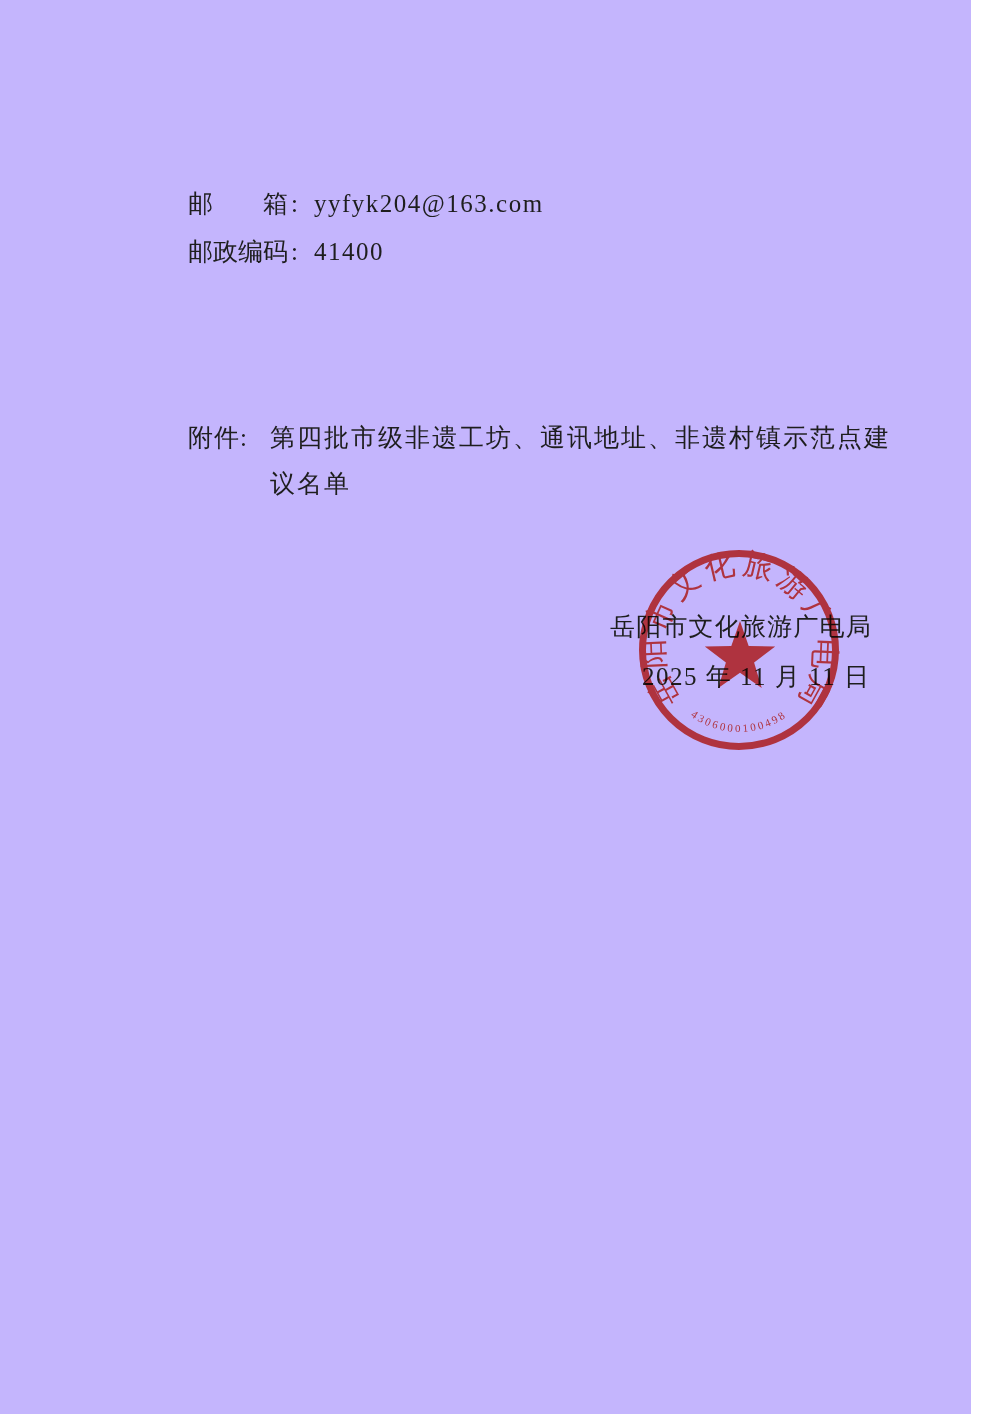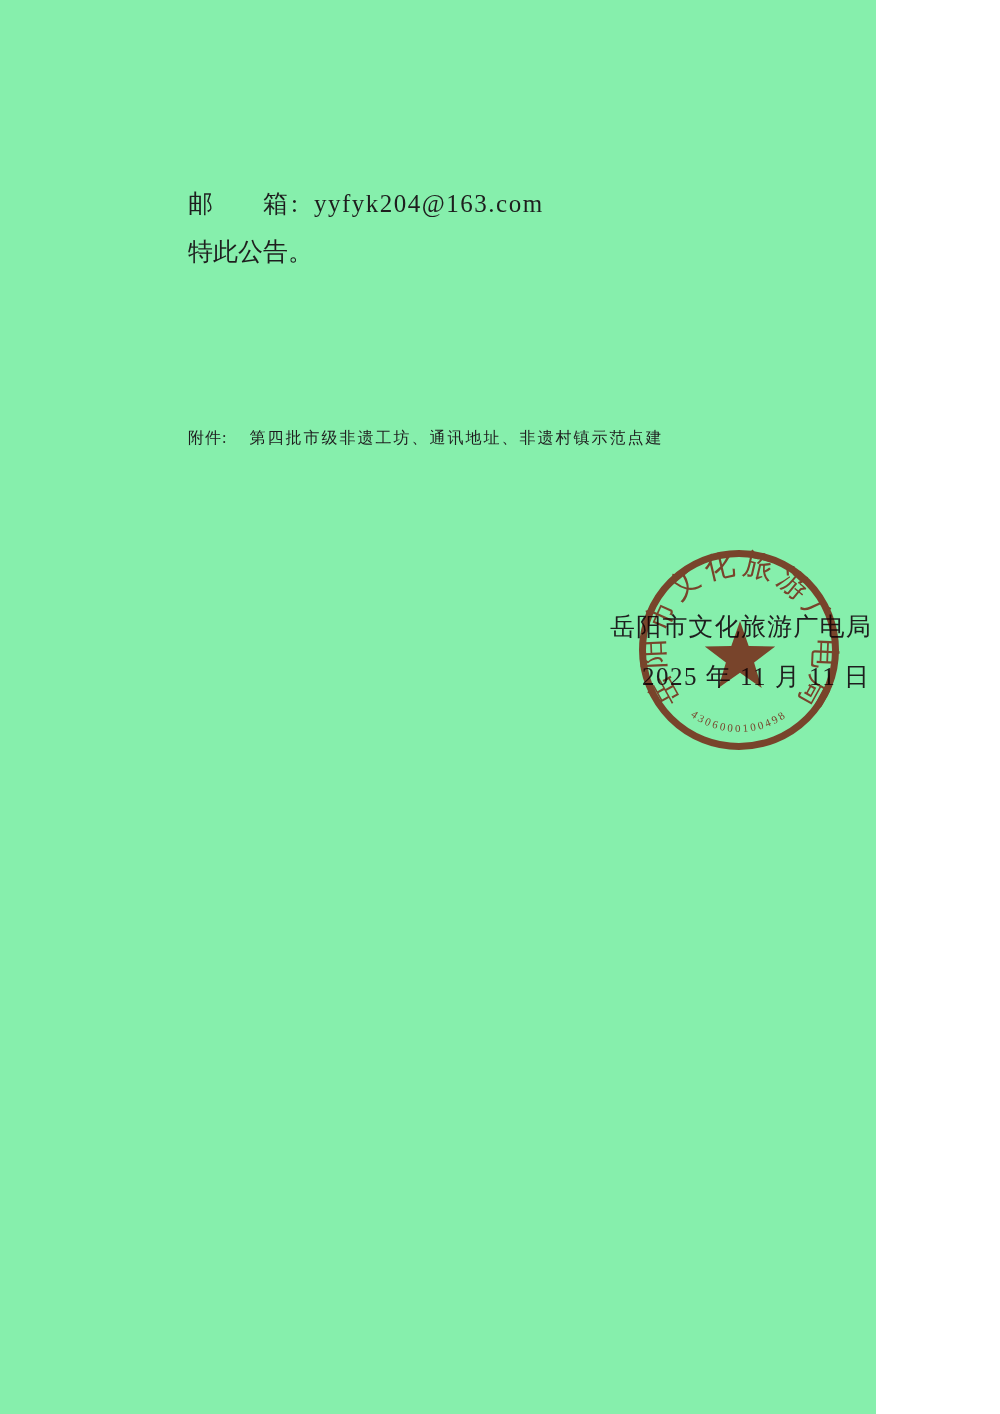--- a/index.html
+++ b/index.html
@@ -1,24 +1,23 @@
 <!DOCTYPE html>
 <html><head>
 <meta charset="utf-8">
 <style>
   html, body { margin: 0; padding: 0; background: #ffffff; }
   .page {
     position: relative;
-    width: 844px;
+    width: 971px;
     height: 1414px;
-    background: #86efac;
+    background: #c4b5fd;
     font-family: "Liberation Serif", "DejaVu Serif", serif;
     color: #1e1e1e;
     overflow: hidden;
-    padding-left: 32px;
   }
   
   .contact-block {
     position: absolute;
     left: 188px;
     top: 180px;
     font-size: 25px;
   }
   .contact-line {
     height: 48px;
@@ -35,21 +34,21 @@
   }
   .c-colon { display: inline-block; padding-left: 3px; }
   .c-value { display: inline-block; margin-left: 16px; letter-spacing: 1.5px; }
   .closing-line { height: 48px; line-height: 48px; }
 
   
   .attachment-block {
     position: absolute;
     left: 188px;
     top: 415px;
-    font-size: 16px;
+    font-size: 25px;
     display: flex;
     align-items: flex-start;
   }
   .att-label { line-height: 46px; white-space: nowrap; letter-spacing: 1px; }
   .att-text { margin-left: 22px; }
   .att-line { line-height: 46px; white-space: nowrap; letter-spacing: 2px; }
 
   
   .sig-org {
     position: absolute;
@@ -82,27 +81,30 @@
 </style>
 </head>
 <body>
 
 <div class="page">
 
   <div class="contact-block">
     <div class="contact-line">
       <span class="c-label">邮箱</span><span class="c-colon">:</span><span class="c-value">yyfyk204@163.com</span>
     </div>
-    <div class="closing-line">特此公告。</div>
+    <div class="contact-line">
+      <span class="c-label">邮政编码</span><span class="c-colon">:</span><span class="c-value">41400</span>
+    </div>
   </div>
 
   <div class="attachment-block">
     <div class="att-label">附件:</div>
     <div class="att-text">
       <div class="att-line">第四批市级非遗工坊、通讯地址、非遗村镇示范点建</div>
+      <div class="att-line">议名单</div>
     </div>
   </div>
 
   <div class="sig-org">岳阳市文化旅游广电局</div>
   <div class="sig-date">2025 年 11 月 11 日</div>
 
   <svg class="seal" viewBox="-110 -110 220 220" aria-hidden="true">
     <defs>
       <path id="sealTopArc" d="M -53.7 53.7 A 76 76 0 1 1 53.7 53.7" fill="none"></path>
       <path id="sealBottomArc" d="M -58 58 A 82 82 0 0 0 58 58" fill="none"></path>

